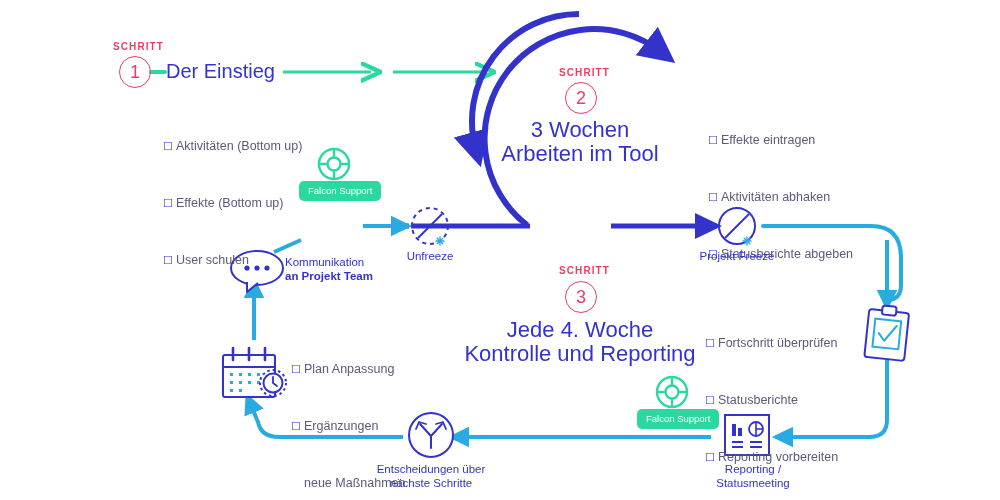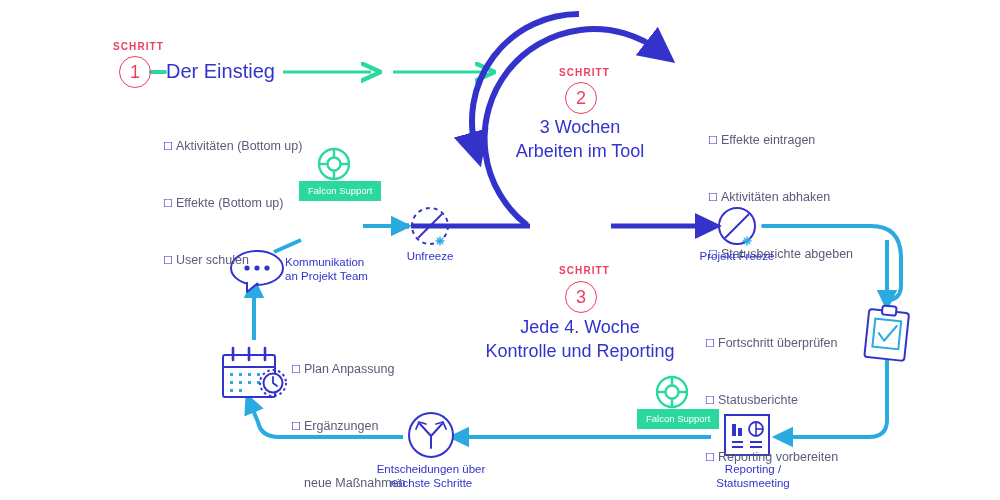--- a/index.html
+++ b/index.html
@@ -14,26 +14,26 @@
 
   .step-word{
     color:#EE3D63;font-size:10px;font-weight:bold;letter-spacing:1.1px;
   }
   .step-num{
     color:#EE3D63;font-size:18px;text-align:center;
     width:30px;height:30px;line-height:30px;
     border:1.6px solid #EE3D63;border-radius:50%;
   }
   .title-main{color:#3333CC;font-size:20px;}
-  .title-center{color:#3333CC;font-size:18px;text-align:center;width:260px;}
+  .title-center{color:#3333CC;font-size:22px;text-align:center;width:260px;}
   .bullet-list{color:#5b5b7a;font-size:12.5px;line-height:19px;}
   .bullet-list .b{color:#3333CC;font-size:11px;display:inline-block;width:13px;}
   .node-label{color:#3333CC;font-size:11.5px;text-align:center;line-height:14px;}
   .falcon-pill{
-    background:#2BD9A0;color:#ffffff;border-radius:0;
+    background:#2BD9A0;color:#ffffff;border-radius:5px;
     font-size:9.5px;padding:4px 9px 5px;text-align:center;white-space:nowrap;
   }
 </style>
 </head>
 <body>
 
 <div id="stage">
 
   <svg class="layer" viewBox="0 0 1000 500">
     <defs>
@@ -232,15 +232,15 @@
 
   <div class="txt node-label" style="left:672px;top:249px;width:108px;">Projekt Freeze</div>
 
   <div class="txt node-label" style="left:686px;top:462px;width:112px;">Reporting /</div>
   <div class="txt node-label" style="left:686px;top:476px;width:112px;">Statusmeeting</div>
 
   <div class="txt node-label" style="left:340px;top:462px;width:160px;">Entscheidungen über</div>
   <div class="txt node-label" style="left:340px;top:476px;width:160px;">nächste Schritte</div>
 
   <div class="txt node-label" style="left:274px;top:255px;width:120px;text-align:left;">Kommunikation</div>
-  <div class="txt node-label" style="left:274px;top:269px;width:120px;text-align:left;">an Projekt Team</div>
+  <div class="txt node-label" style="left:274px;top:269px;width:120px;text-align:left;font-weight:bold;">an Projekt Team</div>
 
 </div>
 
 </body></html>

